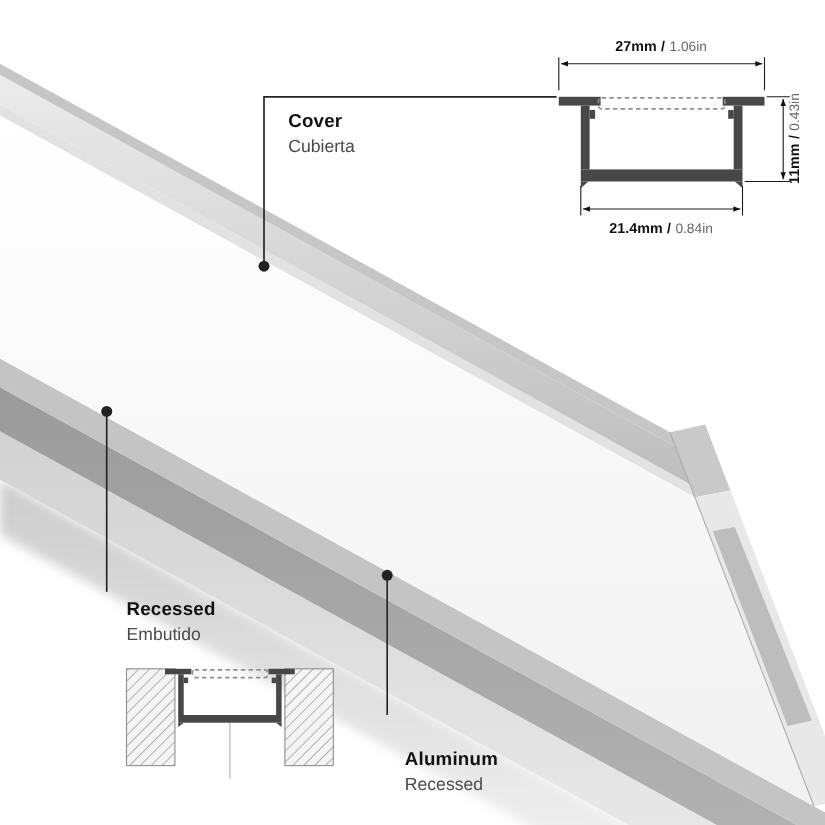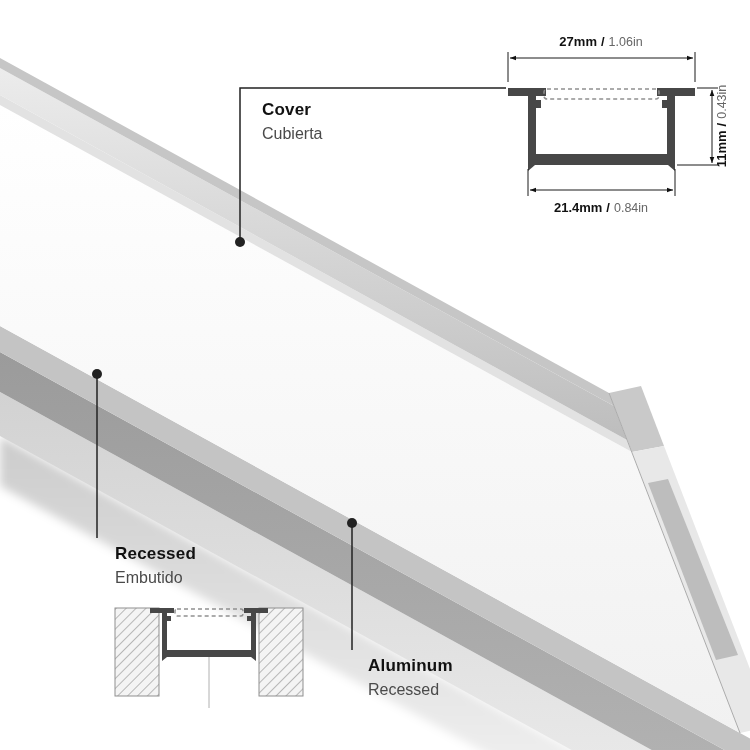--- a/index.html
+++ b/index.html
@@ -87,21 +87,21 @@
   <div class="callout-label" style="left:115px; top:544px;">
     <div class="callout-title">Recessed</div>
     <div class="callout-sub">Embutido</div>
   </div>
 
   <div class="callout-label" style="left:262px; top:100px;">
     <div class="callout-title">Cover</div>
     <div class="callout-sub">Cubierta</div>
   </div>
 
-  <div class="callout-label" style="left:368px; top:656px;">
+  <div class="callout-label" style="left:368px; top:680px;">
     <div class="callout-title">Aluminum</div>
     <div class="callout-sub">Recessed</div>
   </div>
 
   <svg class="layer" style="left:488px; top:26px;" width="252" height="196" viewBox="0 0 252 196" aria-hidden="true">
     <defs>
       <marker id="arr" viewBox="0 0 10 10" refX="9" refY="5" markerWidth="7" markerHeight="7" orient="auto-start-reverse">
         <path d="M0,1.5 L9,5 L0,8.5 z" fill="#111111"></path>
       </marker>
     </defs>

